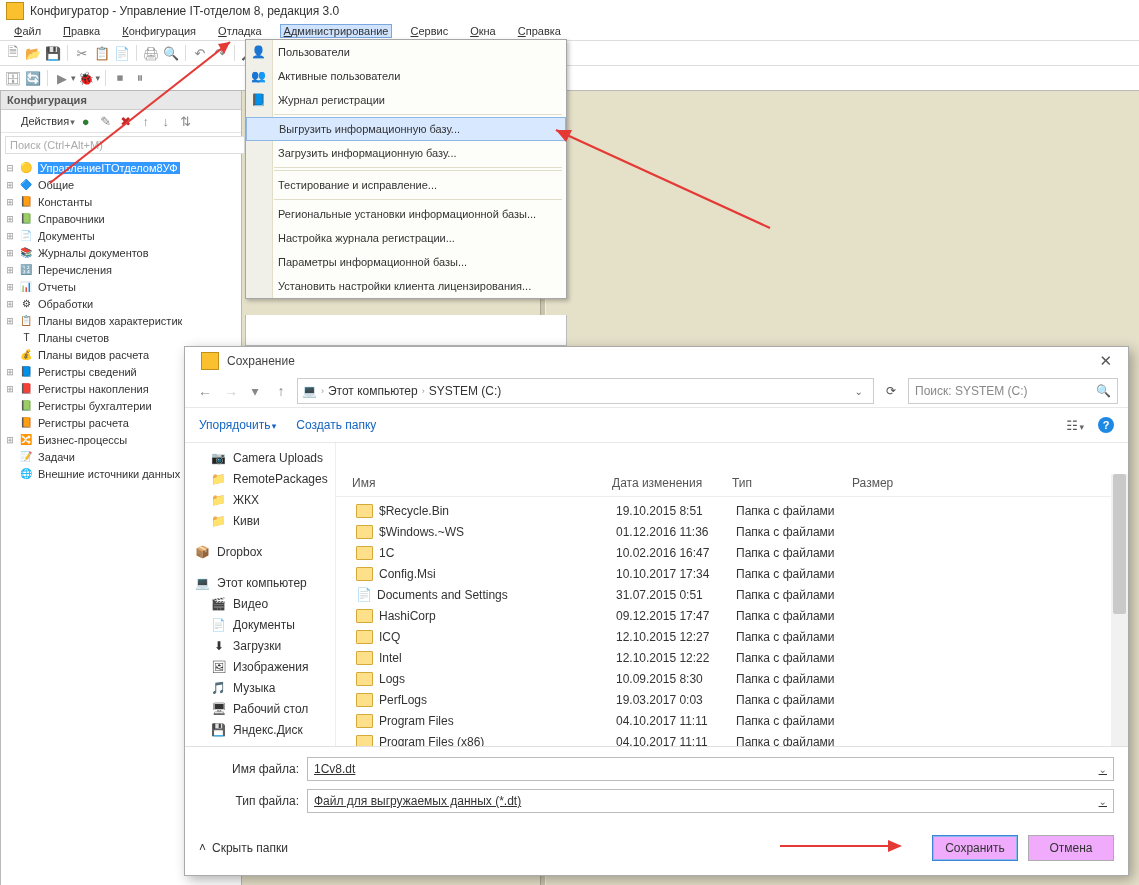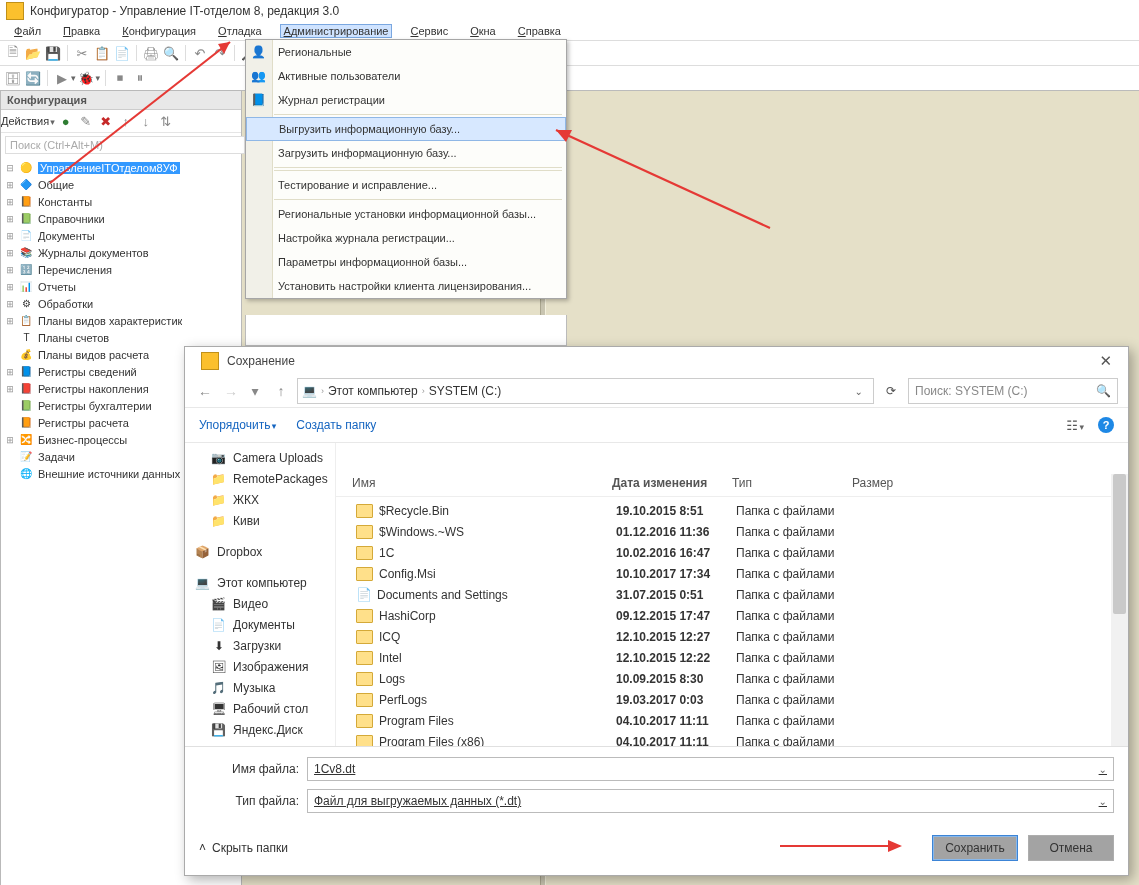--- a/index.html
+++ b/index.html
@@ -13,21 +13,21 @@
   .menu-item{cursor:default;padding:1px 4px 1px 4px;}
   .menu-item.hl{background:#cfe3ff;border:1px solid #7aa7e0;padding:0 3px;}
   
   .toolbar{height:24px;background:#fff;border-top:1px solid #ddd;display:flex;align-items:center;padding:0 4px;gap:2px;}
   .tb-btn{width:18px;height:18px;display:inline-flex;align-items:center;justify-content:center;color:#888;font-size:13px;}
   .tb-sep{width:1px;height:16px;background:#ddd;margin:0 3px;}
   .tb-dd{font-size:9px;color:#666;margin-left:-2px;}
   
   .config-panel{position:absolute;left:0;top:90px;width:240px;height:795px;background:#fff;border:1px solid #b9b9b9;}
   .config-title{background:#e8e8e8;border-bottom:1px solid #ccc;padding:3px 6px;font-weight:bold;font-size:11px;color:#555;}
-  .config-tools{height:22px;display:flex;align-items:center;padding:0 0;gap:2px;border-bottom:1px solid #e5e5e5;}
+  .config-tools{height:22px;display:flex;align-items:center;padding:0 20px;gap:2px;border-bottom:1px solid #e5e5e5;}
   .config-search{width:230px;margin:3px 4px;border:1px solid #ddd;padding:2px 4px;font-size:11px;color:#aaa;background:#fff;}
   .tree{padding:2px 0;}
   .tree-row{display:flex;align-items:center;height:17px;padding-left:4px;gap:4px;font-size:11px;color:#333;}
   .tree-row .exp{width:10px;color:#999;font-size:9px;text-align:center;}
   .tree-row .ic{width:15px;height:14px;border-radius:2px;display:flex;align-items:center;justify-content:center;font-size:10px;}
   .tree-row.sel .lbl{background:#3399ff;color:#fff;padding:0 2px;}
   .tree-row .lbl{white-space:nowrap;overflow:hidden;}
   
   .dd-menu{position:absolute;left:245px;top:39px;width:320px;background:#fdfdfa;border:1px solid #a6a6a6;box-shadow:2px 2px 4px rgba(0,0,0,.25);z-index:50;}
   .dd-vbar{position:absolute;left:0;top:0;bottom:0;width:26px;background:#f1f0e8;border-right:1px solid #e0ddc8;}
@@ -52,38 +52,38 @@
   .view-btn{color:#555;font-size:13px;}
   .help-ic{width:16px;height:16px;border-radius:50%;background:#1e88e5;color:#fff;font-size:11px;font-weight:bold;display:flex;align-items:center;justify-content:center;}
   .dlg-body{flex:1;display:flex;min-height:0;}
   .dlg-side{width:150px;border-right:1px solid #eee;padding:4px 0;overflow:hidden;}
   .side-row{display:flex;align-items:center;height:21px;padding-left:10px;gap:6px;font-size:12px;color:#333;}
   .side-row .sic{width:16px;height:16px;display:flex;align-items:center;justify-content:center;font-size:12px;}
   .side-row.ind{padding-left:26px;}
   .dlg-files{flex:1;display:flex;flex-direction:column;position:relative;margin-top:27px;}
   .cols{display:flex;height:26px;align-items:center;border-bottom:1px solid #eee;font-size:12px;color:#555;}
   .c1{width:260px;padding-left:16px;}
-  .c2{width:120px;font-weight:bold;}
+  .c2{width:120px;}
   .c3{width:120px;}
   .c4{width:80px;}
   .file-rows{overflow-y:auto;flex:1;}
   .frow{display:flex;height:21px;align-items:flex-end;font-size:12px;color:#333;}
   .frow .c1{display:flex;align-items:center;gap:6px;padding-left:20px;}
   .folder-ic{width:15px;height:12px;background:#ffe08a;border:1px solid #d4a938;border-radius:1px;}
   .scrollbar{position:absolute;right:0;top:4px;bottom:0;width:17px;background:#f1f1f1;}
   .scrollbar .thumb{position:absolute;top:0;left:2px;right:2px;height:140px;background:#c9c9c9;border-radius:2px;}
   .dlg-bottom{border-top:1px solid #e0e0e0;padding:10px 14px 8px;}
   .brow{display:flex;align-items:center;margin-bottom:8px;gap:8px;}
   .blabel{width:100px;text-align:right;font-size:12px;color:#333;}
   .binput{flex:1;height:22px;border:1px solid #bbb;padding:0 6px;font-size:12px;display:flex;align-items:center;justify-content:space-between;text-decoration:underline;}
   .binput .dd{color:#666;font-size:10px;}
   .dlg-footer{display:flex;align-items:center;padding:6px 14px 14px;gap:10px;}
   .hide-folders{display:flex;align-items:center;gap:6px;font-size:12px;color:#333;}
   .dlg-footer .spacer{flex:1;}
-  .dlg-btn{min-width:84px;height:24px;border:1px solid #adadad;background:#a3a3a3;font-size:12px;display:flex;align-items:center;justify-content:center;cursor:default;}
+  .dlg-btn{min-width:84px;height:24px;border:1px solid #adadad;background:#f0abfc;font-size:12px;display:flex;align-items:center;justify-content:center;cursor:default;}
   .dlg-btn.primary{border:1px solid #3c84d6;box-shadow:0 0 0 1px #89b8ea inset;}
   
   .arrow-svg{position:absolute;z-index:200;pointer-events:none;}
   .red{stroke:#e53935;stroke-width:2.2;fill:none;}
   .red-fill{fill:#e53935;}
   .content-area{position:absolute;left:241px;top:90px;right:0;bottom:0;background:#e5e0c8;border-top:1px solid #bbb;}
   .content-split{position:absolute;left:540px;top:90px;bottom:0;width:4px;background:#c8c4b0;border-left:1px solid #a9a58e;border-right:1px solid #f3f0dd;}
   .under-dd{position:absolute;left:245px;top:315px;width:320px;height:30px;background:#fff;border-left:1px solid #bbb;border-right:1px solid #bbb;border-bottom:1px solid #bbb;}
 </style>
 </head>
@@ -250,21 +250,21 @@
           <span class="ic">🌐</span>
           <span class="lbl">Внешние источники данных</span>
         </div>
       </div>
   </div>
 
   <div class="dd-menu" id="dd-menu">
     <div class="dd-vbar"></div>
   <div class="dd-item">
         <span class="dd-ico">👤</span>
-        <span>Региональные</span>
+        <span>Пользователи</span>
       </div>
       <div class="dd-item">
         <span class="dd-ico">👥</span>
         <span>Активные пользователи</span>
       </div>
       <div class="dd-item">
         <span class="dd-ico">📘</span>
         <span>Журнал регистрации</span>
       </div>
       <div class="dd-sep"></div>

